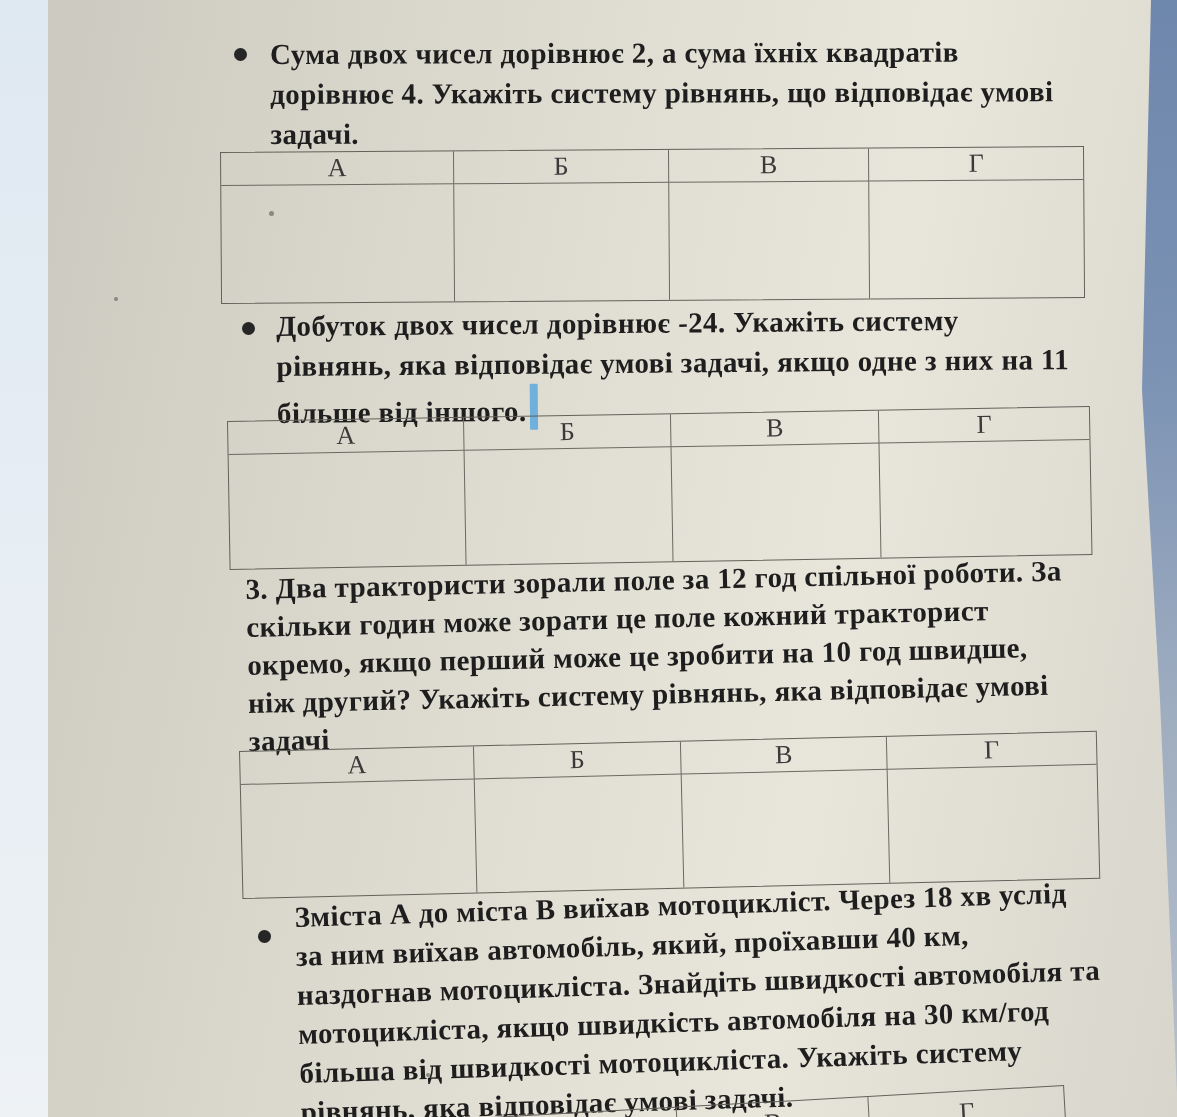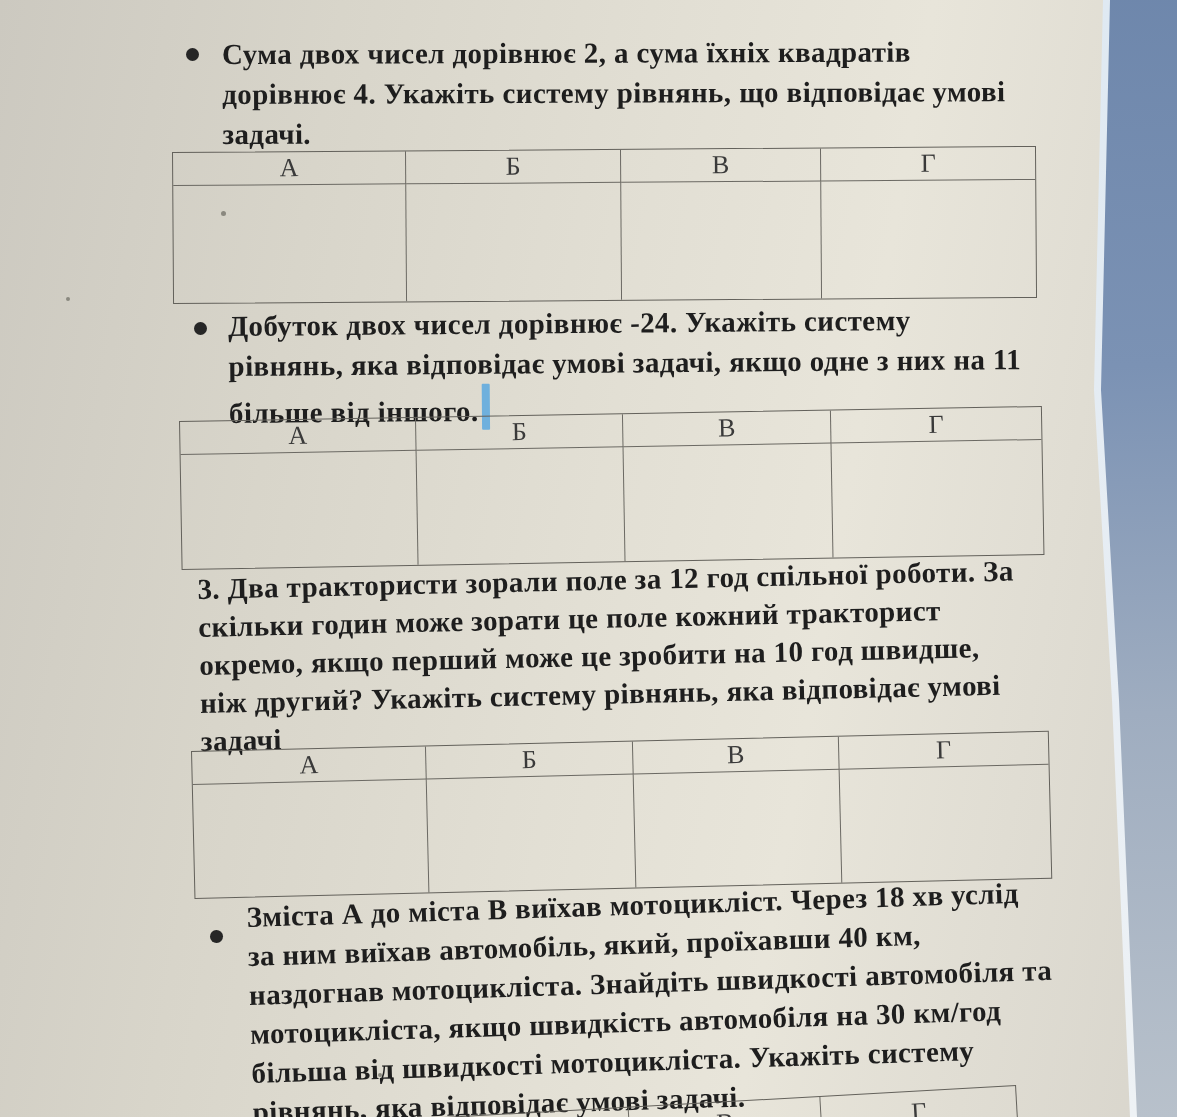--- a/index.html
+++ b/index.html
@@ -21,20 +21,21 @@
     position:absolute;inset:0;
     background:linear-gradient(180deg,#dfe9f2 0%,#e8eef4 60%,#eef2f5 100%);
     clip-path:polygon(0 0,1110px 0,1101px 390px,1119px 700px,1137px 1117px,0 1117px);
   }
 
   
   .page{
     position:absolute;inset:0;
     background:linear-gradient(100deg,#ccc9c0 0%,#d8d5ca 25%,#e2dfd4 50%,#e8e5da 68%,#d8d5cc 100%);
     clip-path:polygon(0 0,1103px 0,1094px 390px,1112px 700px,1130px 1117px,0 1117px);
+    margin-left:48px;
   }
 
   .prob{
     position:absolute;
     font-size:29px;line-height:40px;font-weight:600;color:#1e1e1e;
     letter-spacing:.4px;white-space:nowrap;
   }
   .prob .line{height:40px;}
   .marker{
     position:absolute;width:13px;height:13px;border-radius:50%;

